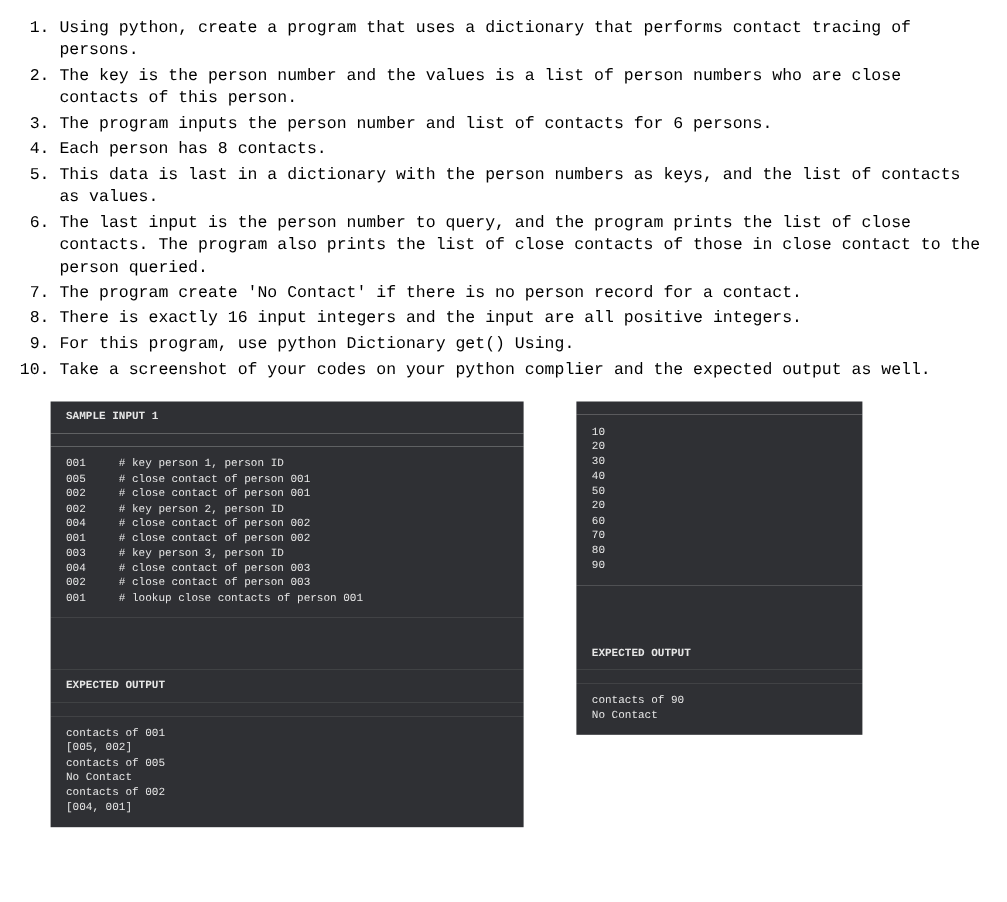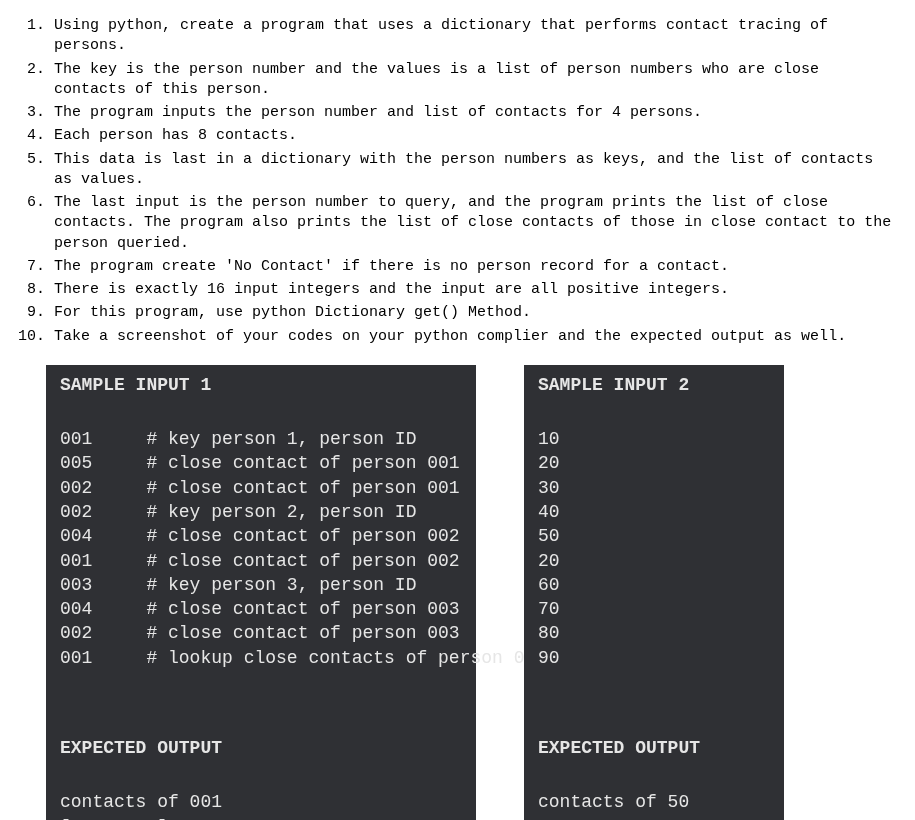--- a/index.html
+++ b/index.html
@@ -28,48 +28,48 @@
   }
   .sample-col {
     display: flex;
     flex-direction: column;
     gap: 0;
   }
   .code-block {
     background: #2f3034;
     color: #e6e6e6;
     font-family: Consolas, "Courier New", monospace;
-    font-size: 18px;
+    font-size: 10px;
     line-height: 1.35;
     padding: 10px 14px;
     white-space: pre;
     box-sizing: border-box;
   }
   .code-block.header {
     font-weight: bold;
     padding-top: 8px;
     padding-bottom: 8px;
   }
   .col1 .code-block { width: 430px; }
   .col2 .code-block { width: 260px; }
   .blankgap { background:#2f3034; height:12px;}
 </style>
 </head>
 <body>
 
 <ol class="instructions">
   <li>Using python, create a program that uses a dictionary that performs contact tracing of persons.</li>
   <li>The key is the person number and the values is a list of person numbers who are close contacts of this person.</li>
-  <li>The program inputs the person number and list of contacts for 4 persons.</li>
+  <li>The program inputs the person number and list of contacts for 6 persons.</li>
   <li>Each person has 8 contacts.</li>
   <li>This data is last in a dictionary with the person numbers as keys, and the list of contacts as values.</li>
   <li>The last input is the person number to query, and the program prints the list of close contacts. The program also prints the list of close contacts of those in close contact to the person queried.</li>
   <li>The program create 'No Contact' if there is no person record for a contact.</li>
   <li>There is exactly 16 input integers and the input are all positive integers.</li>
-  <li>For this program, use python Dictionary get() Method.</li>
+  <li>For this program, use python Dictionary get() Using.</li>
   <li>Take a screenshot of your codes on your python complier and the expected output as well.</li>
 </ol>
 
 <div class="samples-row">
 
   <div class="sample-col col1">
     <div class="code-block header">SAMPLE INPUT 1</div>
     <div class="blankgap col1" style="width:430px"></div>
     <div class="code-block">001     # key person 1, person ID
 005     # close contact of person 001
@@ -86,32 +86,31 @@
     <div class="blankgap" style="width:430px"></div>
     <div class="code-block">contacts of 001
 [005, 002]
 contacts of 005
 No Contact
 contacts of 002
 [004, 001]</div>
   </div>
 
   <div class="sample-col col2">
-    <div class="code-block header">SAMPLE INPUT 2</div>
     <div class="blankgap" style="width:260px"></div>
     <div class="code-block">10
 20
 30
 40
 50
 20
 60
 70
 80
 90</div>
     <div class="blankgap" style="width:260px;height:48px"></div>
     <div class="code-block header">EXPECTED OUTPUT</div>
     <div class="blankgap" style="width:260px"></div>
-    <div class="code-block">contacts of 50
+    <div class="code-block">contacts of 90
 No Contact</div>
   </div>
 
 </div>
 
 </body></html>

